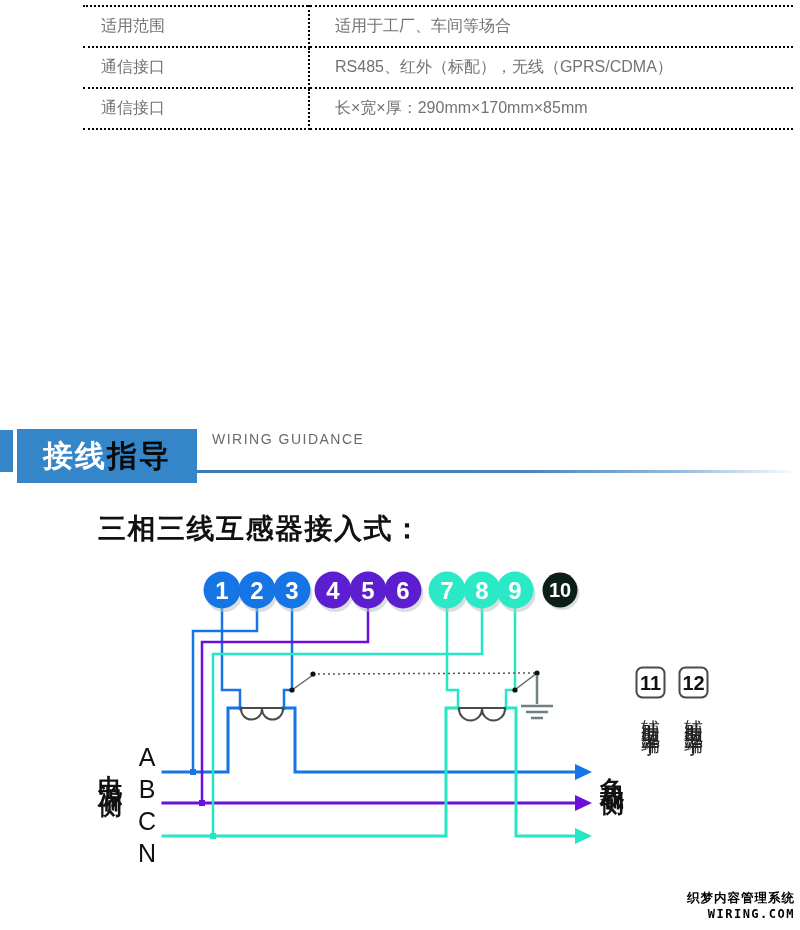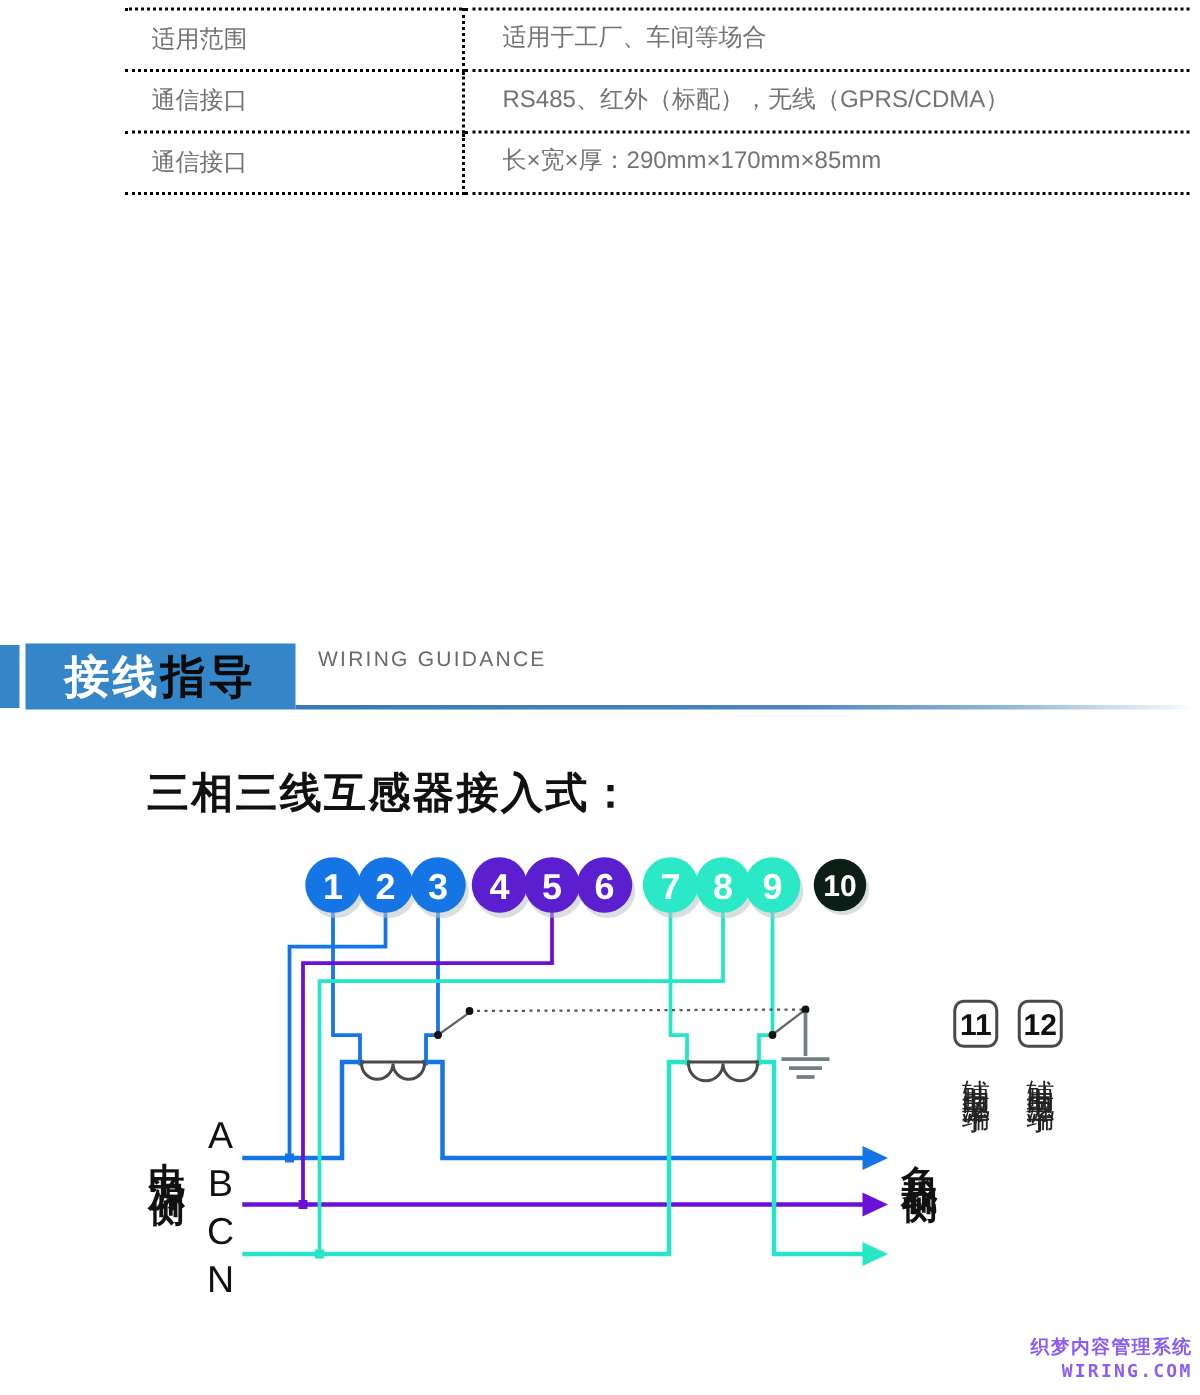--- a/index.html
+++ b/index.html
@@ -14,21 +14,21 @@
     font-size:16px;color:#737373;
   }
   .spec-table td{border-bottom:2px dotted #000;vertical-align:middle;}
   .spec-table td.lbl{width:206px;padding-left:18px;border-right:2px dotted #000;}
   .spec-table td.val{padding-left:25px;padding-right:16px;line-height:1.55;}
   .spec-table tr{height:41px;}
   .spec-table tr.tall{height:58px;}
   
   .banner-accent{position:absolute;left:0;top:430px;width:13px;height:42px;background:#3486c9;}
   .banner-box{
-    position:absolute;left:17px;top:429px;width:180px;height:44px;background:#3486c9;
+    position:absolute;left:17px;top:429px;width:180px;height:54px;background:#3486c9;
     display:flex;align-items:center;justify-content:center;letter-spacing:2px;
     font-size:30px;font-weight:bold;
   }
   .banner-box .t1{color:#ffffff;}
   .banner-box .t2{color:#0a0a0a;}
   .banner-sub{position:absolute;left:212px;top:431px;font-size:14px;color:#6a6a6a;letter-spacing:1.5px;text-align:right;}
   .banner-line{
     position:absolute;left:197px;top:470px;width:598px;height:3px;
     background:linear-gradient(to right,#3c79b5 0%,#4b84bd 55%,#93b9da 80%,#edf4fa 98%,#ffffff 100%);
   }
@@ -36,21 +36,21 @@
   .diagram-title{position:absolute;left:98px;top:510px;font-size:28px;font-weight:bold;color:#111;letter-spacing:1.5px;}
   .vtext{writing-mode:vertical-rl;text-orientation:upright;}
   .src-label{position:absolute;left:94px;top:755px;font-size:24px;font-weight:bold;color:#111;letter-spacing:10px;}
   .phase-letters{position:absolute;left:131px;top:741px;width:32px;text-align:center;font-size:25px;color:#111;line-height:32px;}
   .load-label{position:absolute;left:596px;top:757px;font-size:24px;font-weight:bold;color:#111;letter-spacing:8px;}
   .aux-label{position:absolute;top:704px;font-size:18.5px;font-weight:500;color:#222;letter-spacing:4px;}
   .aux-label.a1{left:638px;}
   .aux-label.a2{left:681px;}
   
   .watermark{
-    position:absolute;right:5px;top:890px;text-align:right;color:#8b5cf6;font-weight:bold;
+    position:absolute;right:5px;top:890px;text-align:right;color:#000000;font-weight:bold;
     text-shadow:1px 1px 0 #fff,-1px -1px 0 #fff,1px -1px 0 #fff,-1px 1px 0 #fff;
   }
   .watermark .w1{font-size:12.5px;letter-spacing:1px;}
   .watermark .w2{font-size:12px;font-family:"DejaVu Sans Mono",monospace;letter-spacing:1.5px;}
   .wiring-svg{position:absolute;left:0;top:0;}
   .term-num{font-family:"Liberation Sans","DejaVu Sans",sans-serif;font-size:24px;font-weight:bold;fill:#fff;text-anchor:middle;}
   .term-num.small{font-size:20px;}
   .aux-num{font-family:"Liberation Sans","DejaVu Sans",sans-serif;font-size:20px;font-weight:bold;fill:#111;text-anchor:middle;}
 </style>
 </head>

